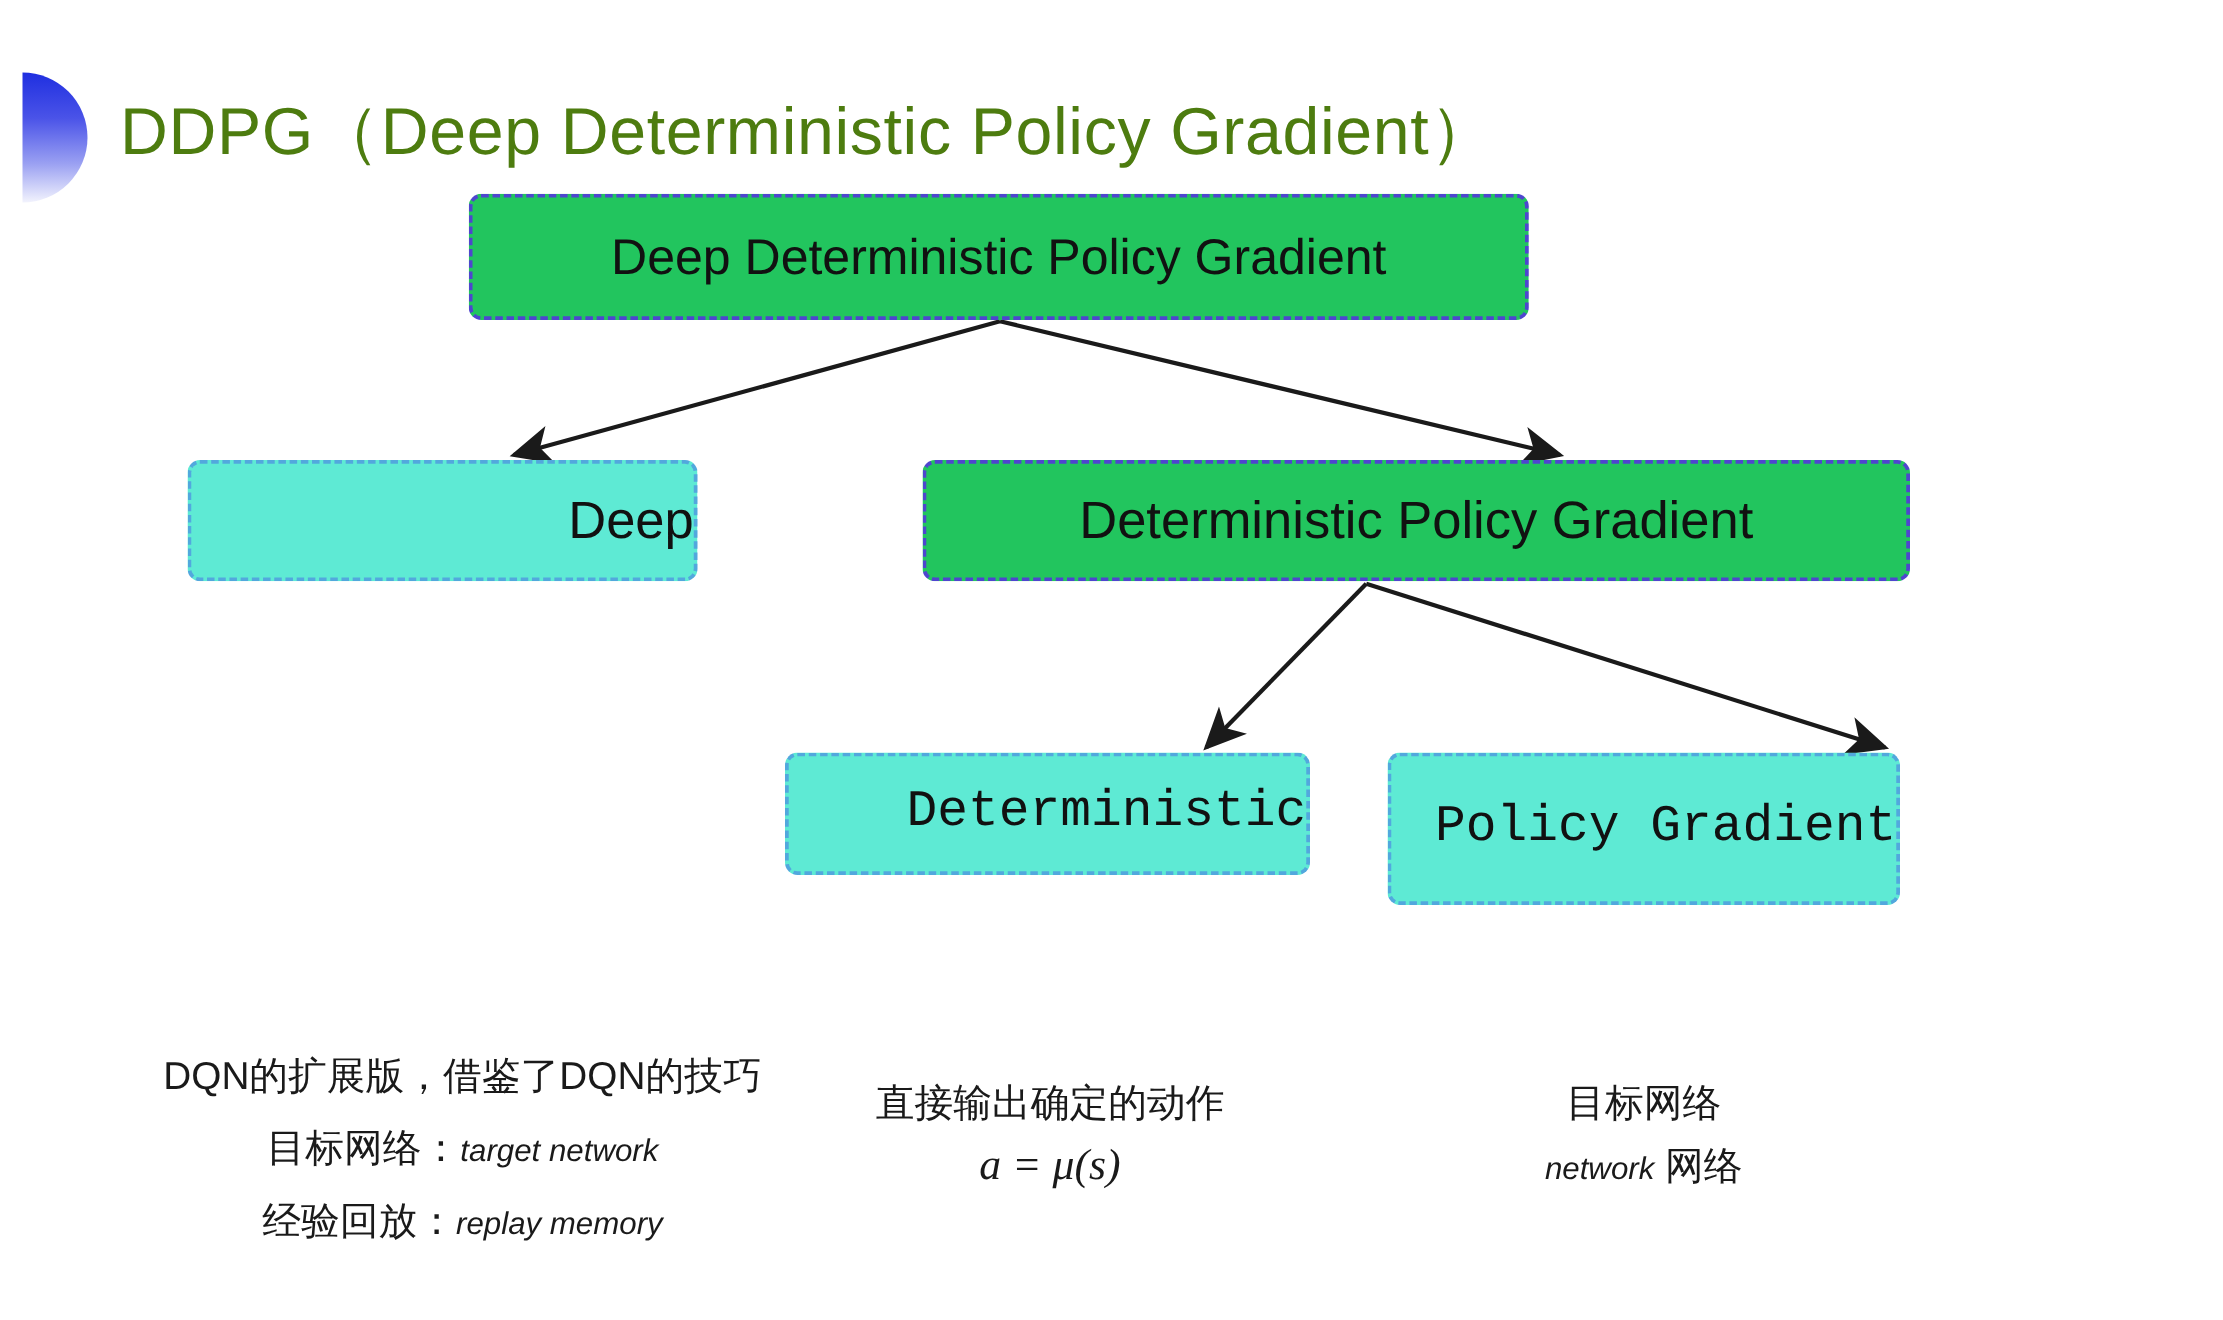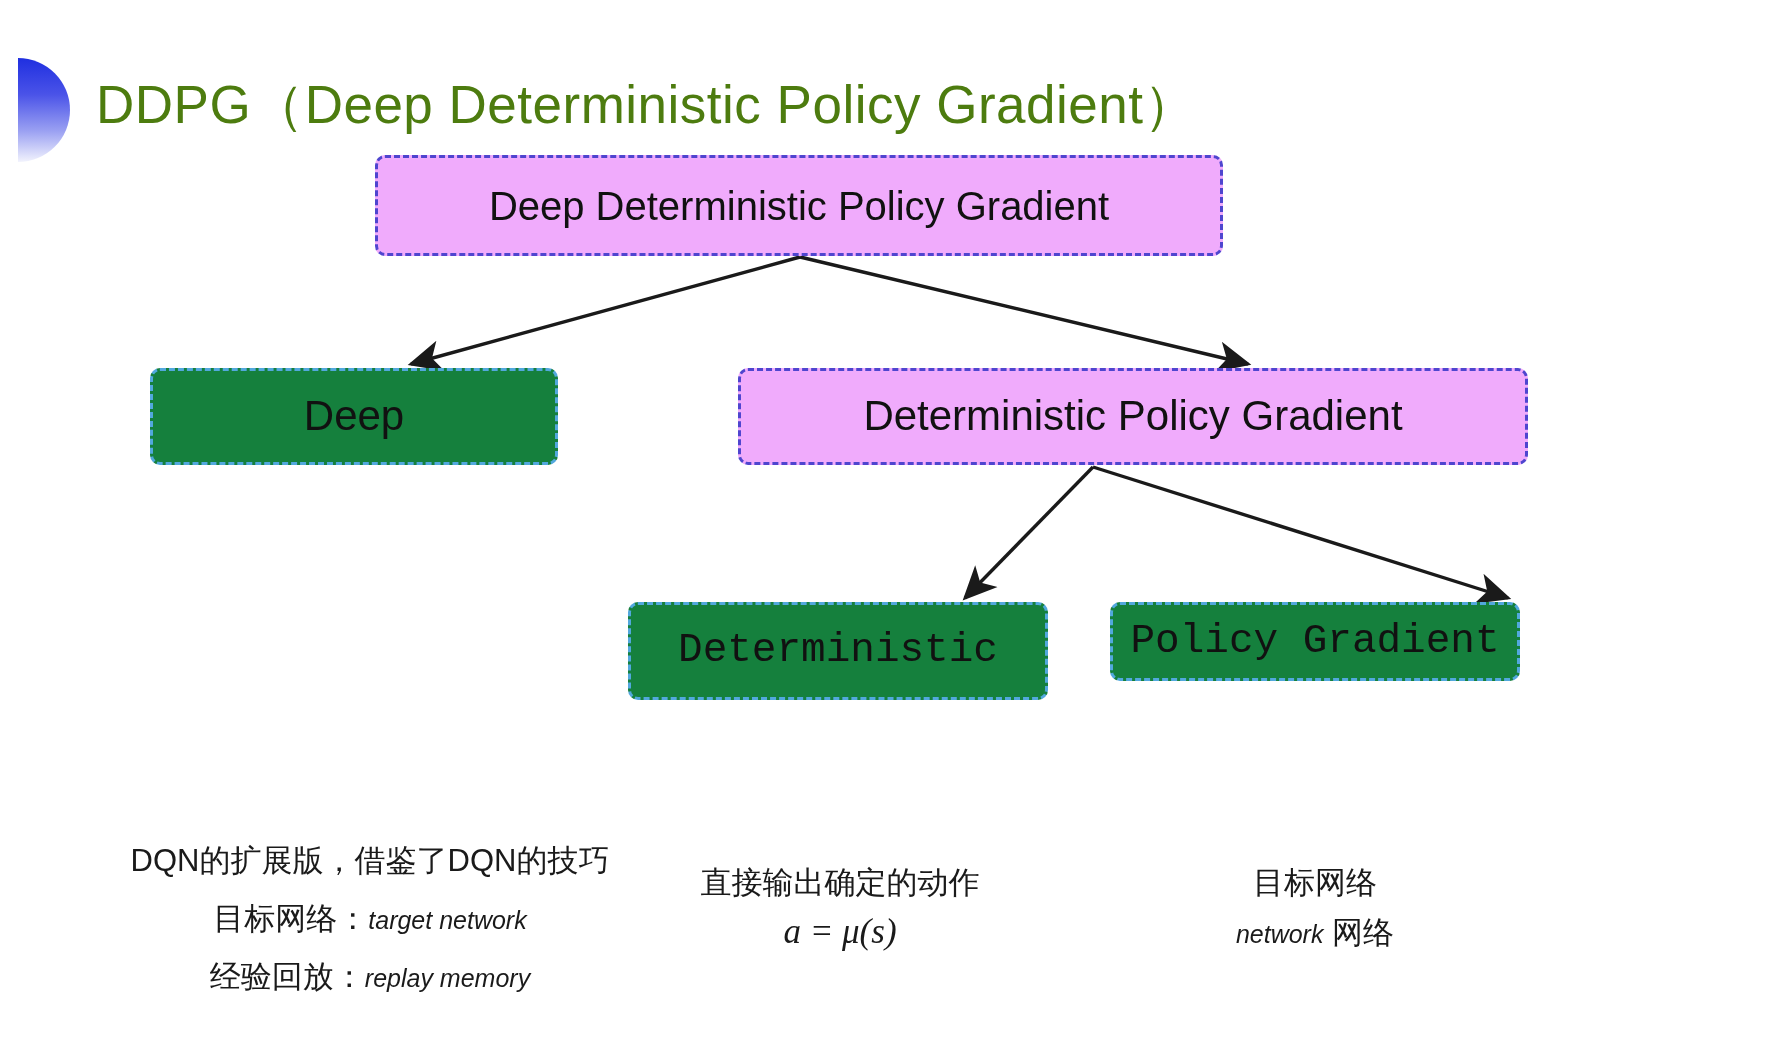--- a/index.html
+++ b/index.html
@@ -45,39 +45,40 @@
     box-sizing: border-box;
     display: flex;
     align-items: center;
     justify-content: center;
     border-radius: 10px;
     color: #111111;
     text-align: center;
     line-height: 1.1;
   }
   .node-purple {
-    background: #f0abfc;
+    background: #22c55e;
     border: 3px dashed #4f45cf;
   }
   .node-blue {
-    background: #15803d;
+    background: #5eead4;
     border: 3px dashed #52a8dd;
+    justify-content: flex-end;
   }
   .node .node-label {
     font-size: 38px;
     font-weight: 400;
   }
   #node-root      { left: 375px;  top: 155px; width: 848px; height: 101px; }
   #node-root .node-label { font-size: 40px; }
   #node-deep      { left: 150px;  top: 368px; width: 408px; height: 97px; }
   #node-dpg       { left: 738px;  top: 368px; width: 790px; height: 97px; }
   #node-dpg .node-label   { font-size: 42px; }
   #node-deep .node-label  { font-size: 42px; }
   #node-det       { left: 628px;  top: 602px; width: 420px; height: 98px; }
-  #node-pg        { left: 1110px; top: 602px; width: 410px; height: 79px; }
+  #node-pg        { left: 1110px; top: 602px; width: 410px; height: 122px; }
   #node-det .node-label, #node-pg .node-label { font-size: 41px; font-family: Liberation Mono, monospace; }
 
   
   #connectors {
     position: absolute;
     left: 0; top: 0;
     width: 1778px;
     height: 1056px;
     pointer-events: none;
   }

